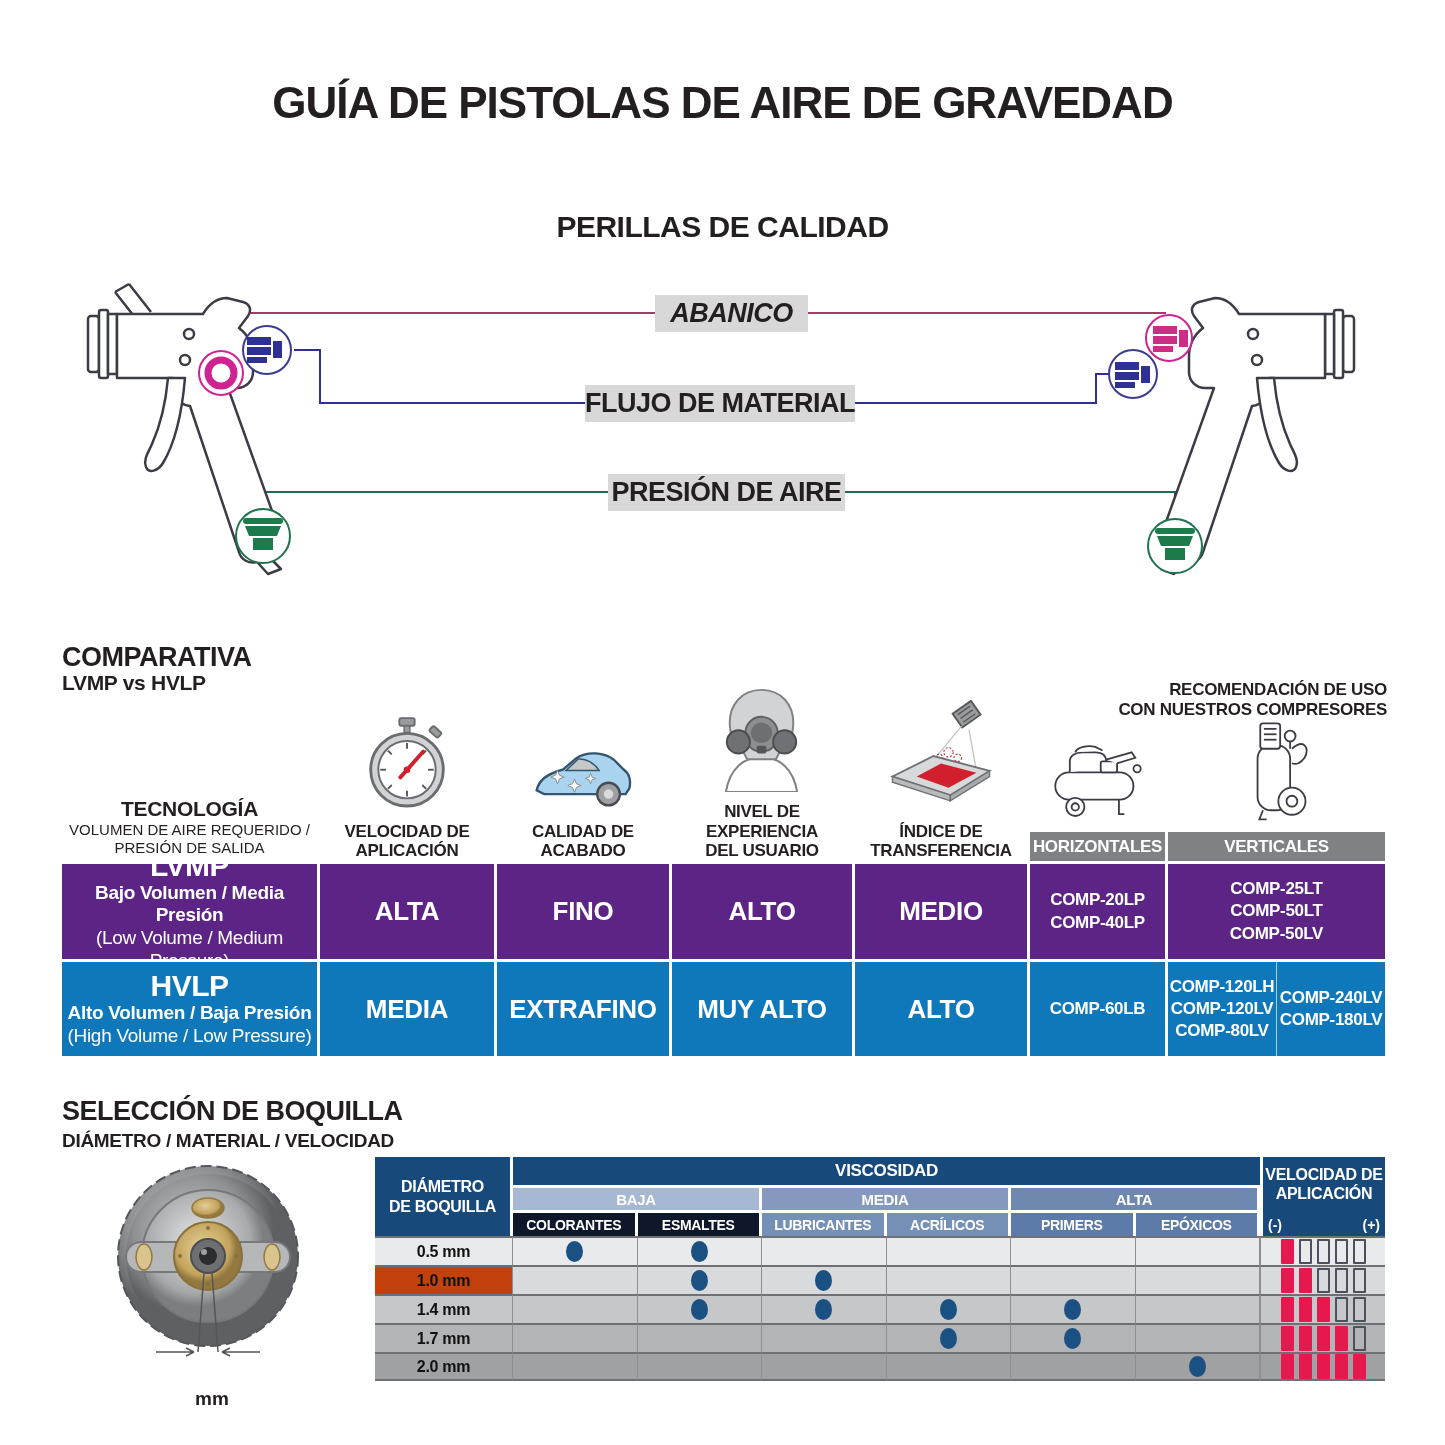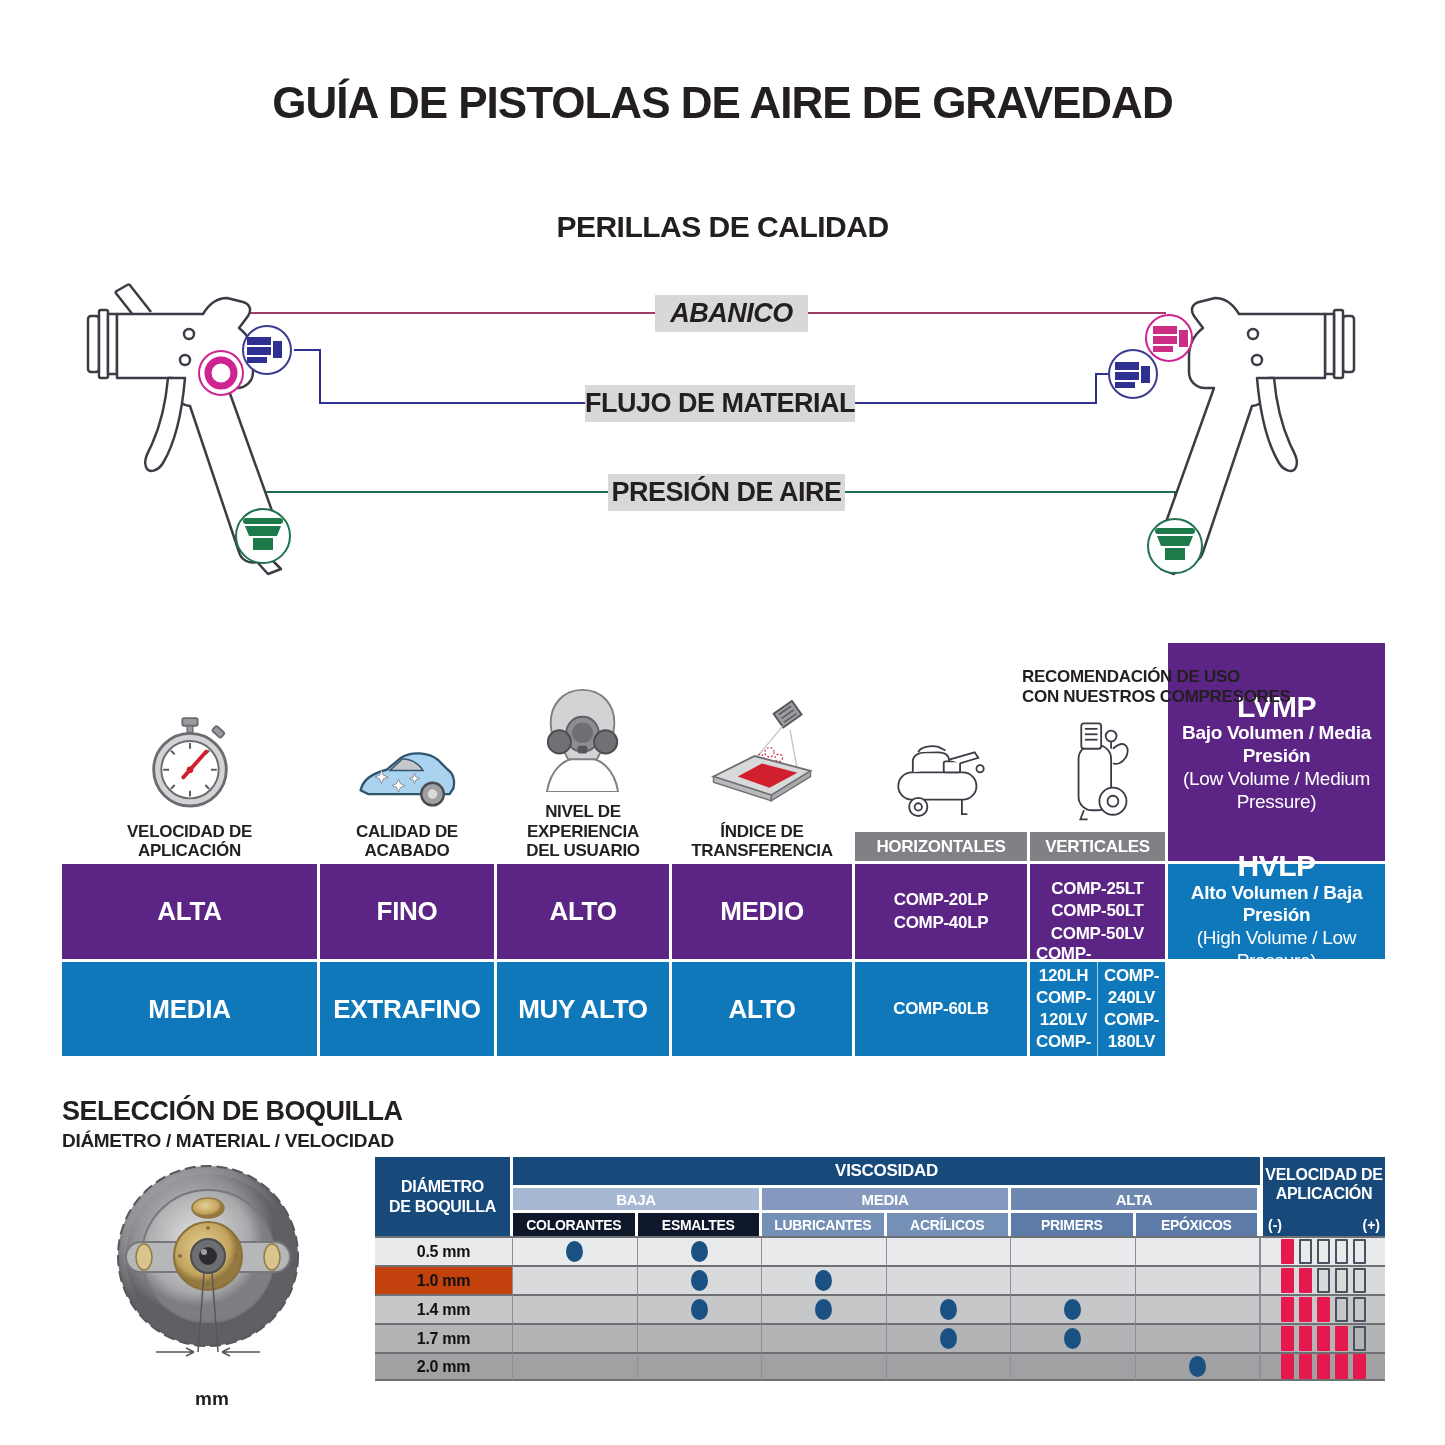--- a/index.html
+++ b/index.html
@@ -20,21 +20,21 @@
   .hcell .icon{margin-bottom:10px;}
   .hlabel{font-weight:bold;font-size:17px;line-height:1.15;text-align:center;letter-spacing:-.3px;}
   .tech-head{justify-content:space-between;align-items:stretch;}
   .comp-title{font-size:27px;font-weight:bold;letter-spacing:-.5px;line-height:1.05;}
   .comp-sub{font-size:21px;font-weight:bold;letter-spacing:-.3px;}
   .tech-block{text-align:center;padding-bottom:4px;}
   .tech-block .t1{font-weight:bold;font-size:21px;letter-spacing:-.3px;}
   .tech-block .t2{font-size:15px;line-height:1.2;}
   .graybar{align-self:stretch;background:#7f8184;color:#fff;font-weight:bold;font-size:17px;
            text-align:center;line-height:29px;height:29px;letter-spacing:-.3px;}
-  .rec-title{left:960px;top:24px;width:365px;text-align:left;font-weight:bold;font-size:17px;line-height:1.2;letter-spacing:-.3px;}
+  .rec-title{left:960px;top:37px;width:365px;text-align:right;font-weight:bold;font-size:17px;line-height:1.2;letter-spacing:-.3px;}
   .cell{display:flex;flex-direction:column;justify-content:center;align-items:center;color:#fff;text-align:center;}
   .row-lvmp{background:#5c2585;}
   .row-hvlp{background:#0e78bb;}
   .tname{font-size:30px;font-weight:bold;letter-spacing:-.5px;line-height:1.05;}
   .tdesc{font-size:19px;font-weight:bold;line-height:1.2;letter-spacing:-.3px;}
   .tdesc2{font-size:19px;line-height:1.2;letter-spacing:-.3px;}
   .tval{font-size:26px;font-weight:bold;letter-spacing:-.3px;}
   .models{font-size:17px;font-weight:bold;line-height:1.3;letter-spacing:-.3px;}
   .vsplit{flex-direction:row;align-items:stretch;}
   .vsplit>div{flex:1;display:flex;flex-direction:column;justify-content:center;}
@@ -167,20 +167,31 @@
   <div class="abs callout" style="left:585px;top:385px;width:270px;">FLUJO DE MATERIAL</div>
   <div class="abs callout" style="left:608px;top:474px;width:237px;">PRESIÓN DE AIRE</div>
 
   <div class="abs comp">
     <div class="rec-title abs">
       <div>RECOMENDACIÓN DE USO</div>
       <div>CON NUESTROS COMPRESORES</div>
     </div>
     <div class="comp-grid">
 
+      <div class="hcell tech-head">
+        <div>
+          <div class="comp-title">COMPARATIVA</div>
+          <div class="comp-sub">LVMP vs HVLP</div>
+        </div>
+        <div class="tech-block">
+          <div class="t1">TECNOLOGÍA</div>
+          <div class="t2">VOLUMEN DE AIRE REQUERIDO /</div>
+          <div class="t2">PRESIÓN DE SALIDA</div>
+        </div>
+      </div>
 
       <div class="hcell">
         <svg class="icon" width="86" height="96" viewBox="0 0 90 100">
           <rect x="37" y="2" width="16" height="8" rx="2" fill="#9a9b9e" stroke="#6b6c70" stroke-width="2"></rect>
           <rect x="42" y="10" width="6" height="7" fill="#9a9b9e" stroke="#6b6c70" stroke-width="1.5"></rect>
           <rect x="69" y="13" width="12" height="7" rx="2" fill="#9a9b9e" stroke="#6b6c70" stroke-width="2" transform="rotate(42 75 16)"></rect>
           <circle cx="45" cy="56" r="38" fill="#d2d3d5" stroke="#6b6c70" stroke-width="3"></circle>
           <circle cx="45" cy="56" r="30" fill="#fff" stroke="#6b6c70" stroke-width="2"></circle>
           <g stroke="#55565a" stroke-width="2">
             <line x1="45" y1="28" x2="45" y2="34"></line>

